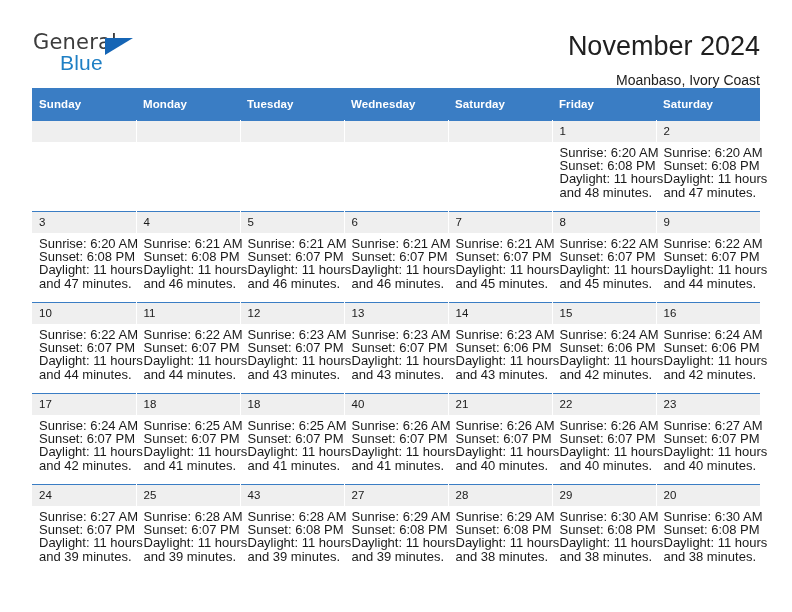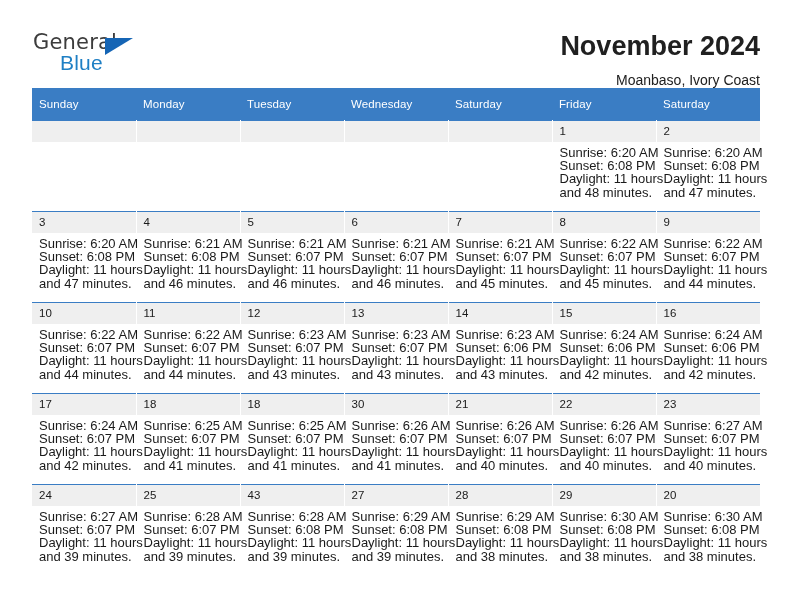--- a/index.html
+++ b/index.html
@@ -66,21 +66,21 @@
     border-left: 28px solid #1565b5;
     border-bottom: 17px solid transparent;
     border-top: 0 solid transparent;
   }
   .titles {
     text-align: right;
     padding-top: 0px;
   }
   .cal-title {
     font-size: 27px;
-    font-weight: 700;
+    font-weight: 400;
     color: #202020;
     line-height: 32px;
     letter-spacing: 0px;
   }
   .cal-subtitle {
     font-size: 14px;
     font-weight: 400;
     color: #202020;
     line-height: 20px;
     margin-top: 8px;
@@ -90,21 +90,21 @@
   .calendar {
     width: 728px;
     border-collapse: collapse;
     table-layout: fixed;
     margin-top: 8px;
   }
   .calendar th {
     background: #3a7dc4;
     color: #ffffff;
     font-size: 11.5px;
-    font-weight: 400;
+    font-weight: 700;
     text-align: left;
     padding: 6px 0 6px 7px;
     height: 20px;
     border: none;
     letter-spacing: .1px;
     margin-top: 8px;
   }
   .calendar td {
     vertical-align: top;
     width: 104px;
@@ -353,21 +353,21 @@
           <td class="daycell">
             <div class="daynum">18</div>
             <div class="cellbody">
               <div>Sunrise: 6:25 AM</div>
               <div>Sunset: 6:07 PM</div>
               <div>Daylight: 11 hours</div>
               <div>and 41 minutes.</div>
             </div>
           </td>
           <td class="daycell">
-            <div class="daynum">30</div>
+            <div class="daynum">40</div>
             <div class="cellbody">
               <div>Sunrise: 6:26 AM</div>
               <div>Sunset: 6:07 PM</div>
               <div>Daylight: 11 hours</div>
               <div>and 41 minutes.</div>
             </div>
           </td>
           <td class="daycell">
             <div class="daynum">21</div>
             <div class="cellbody">

